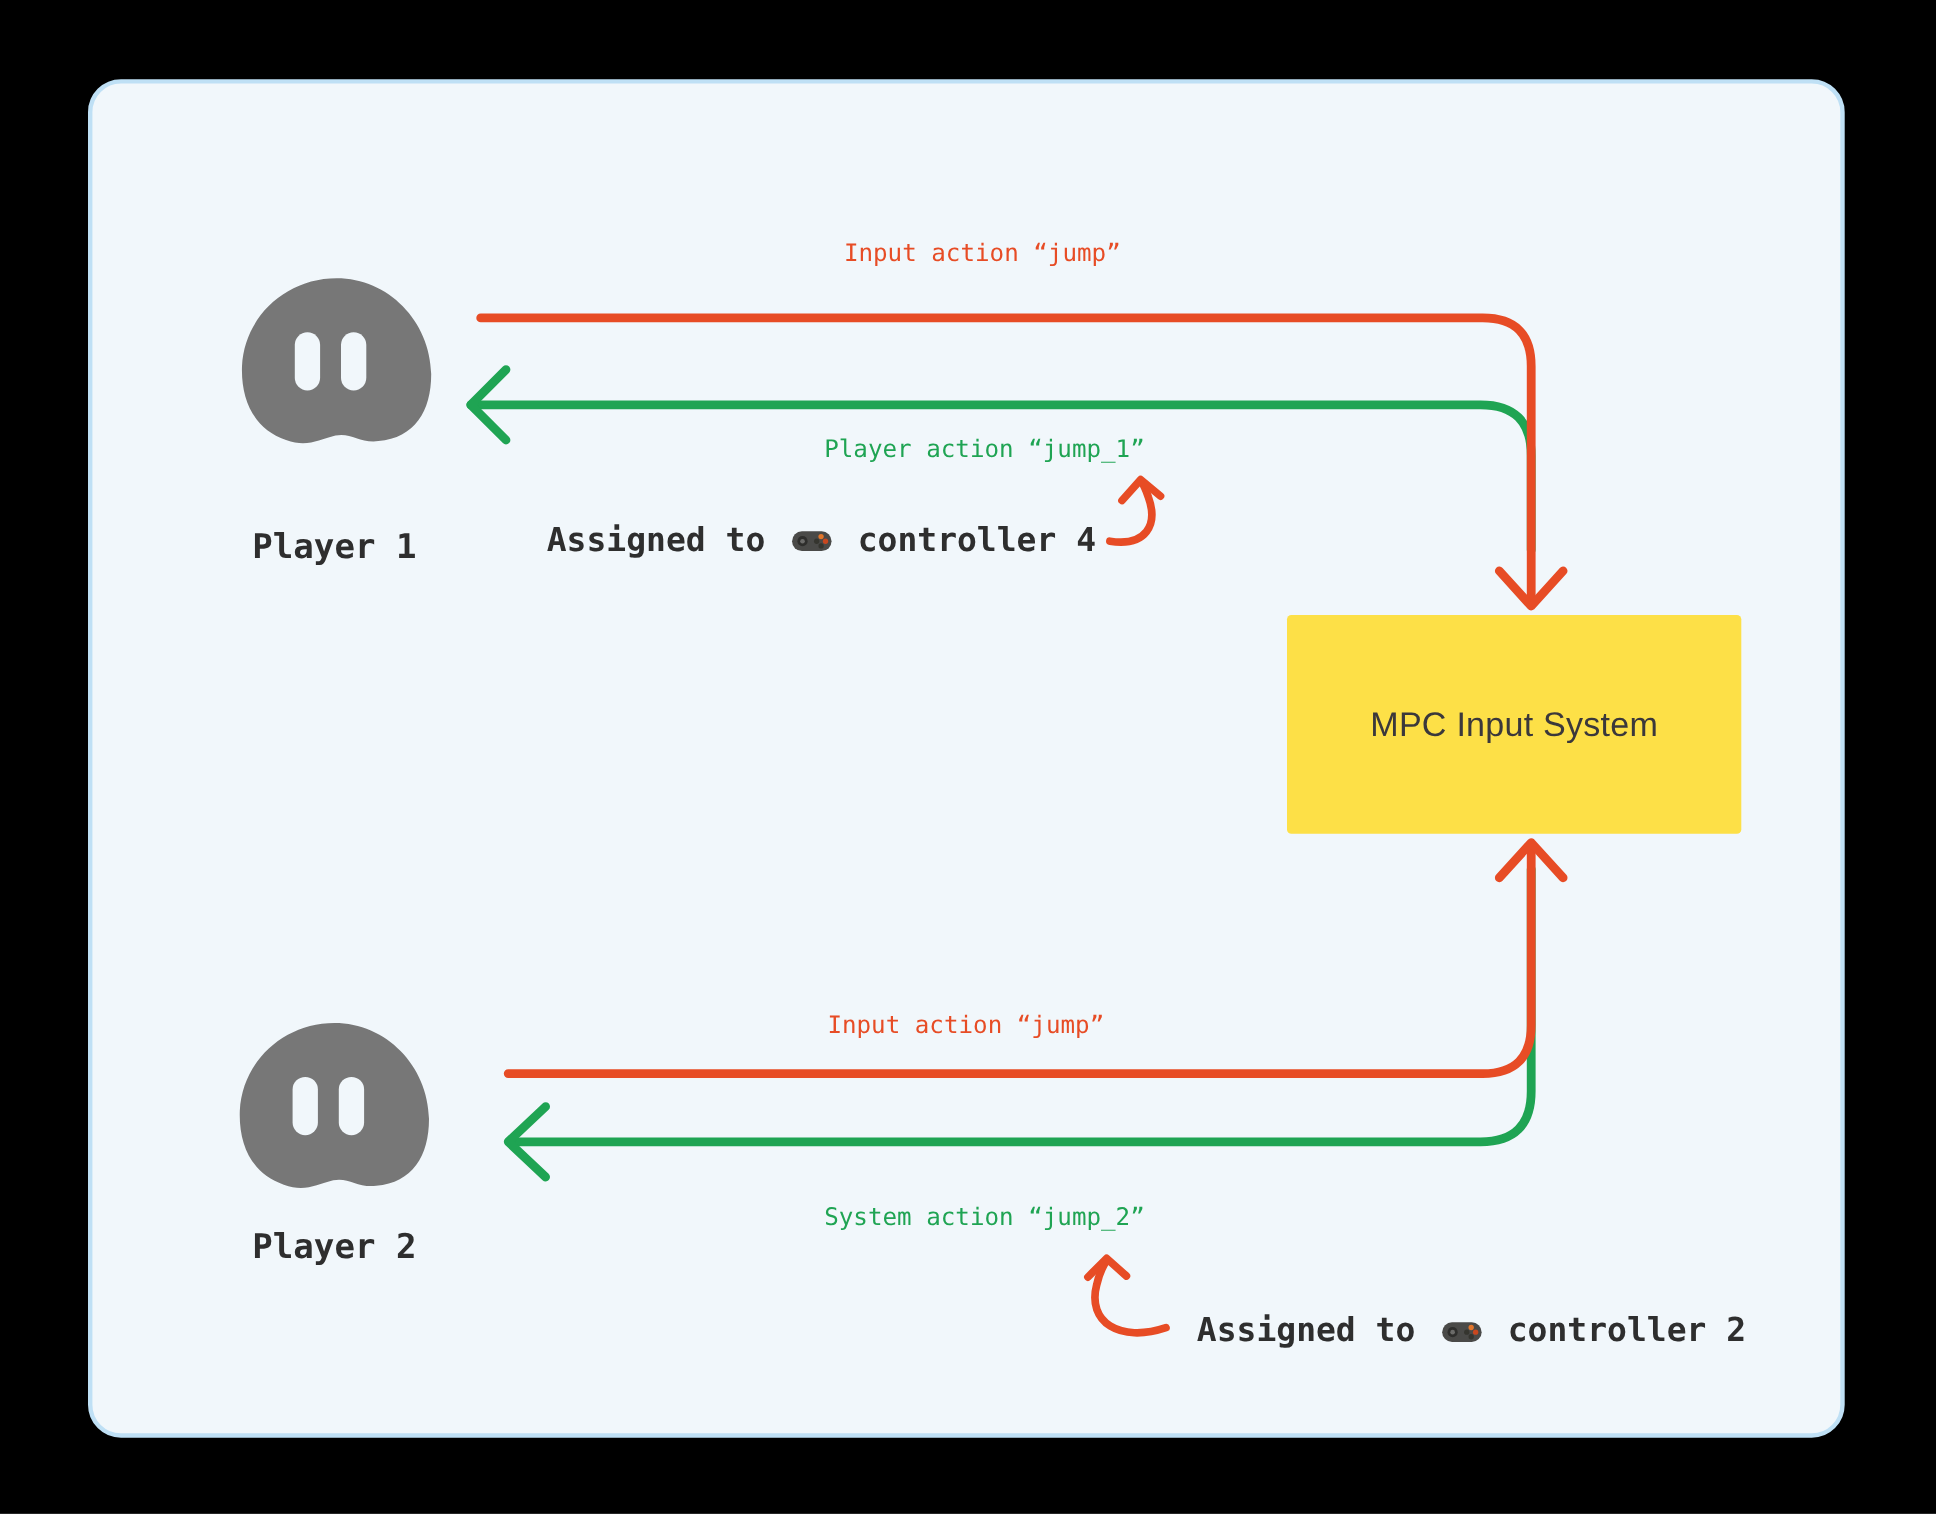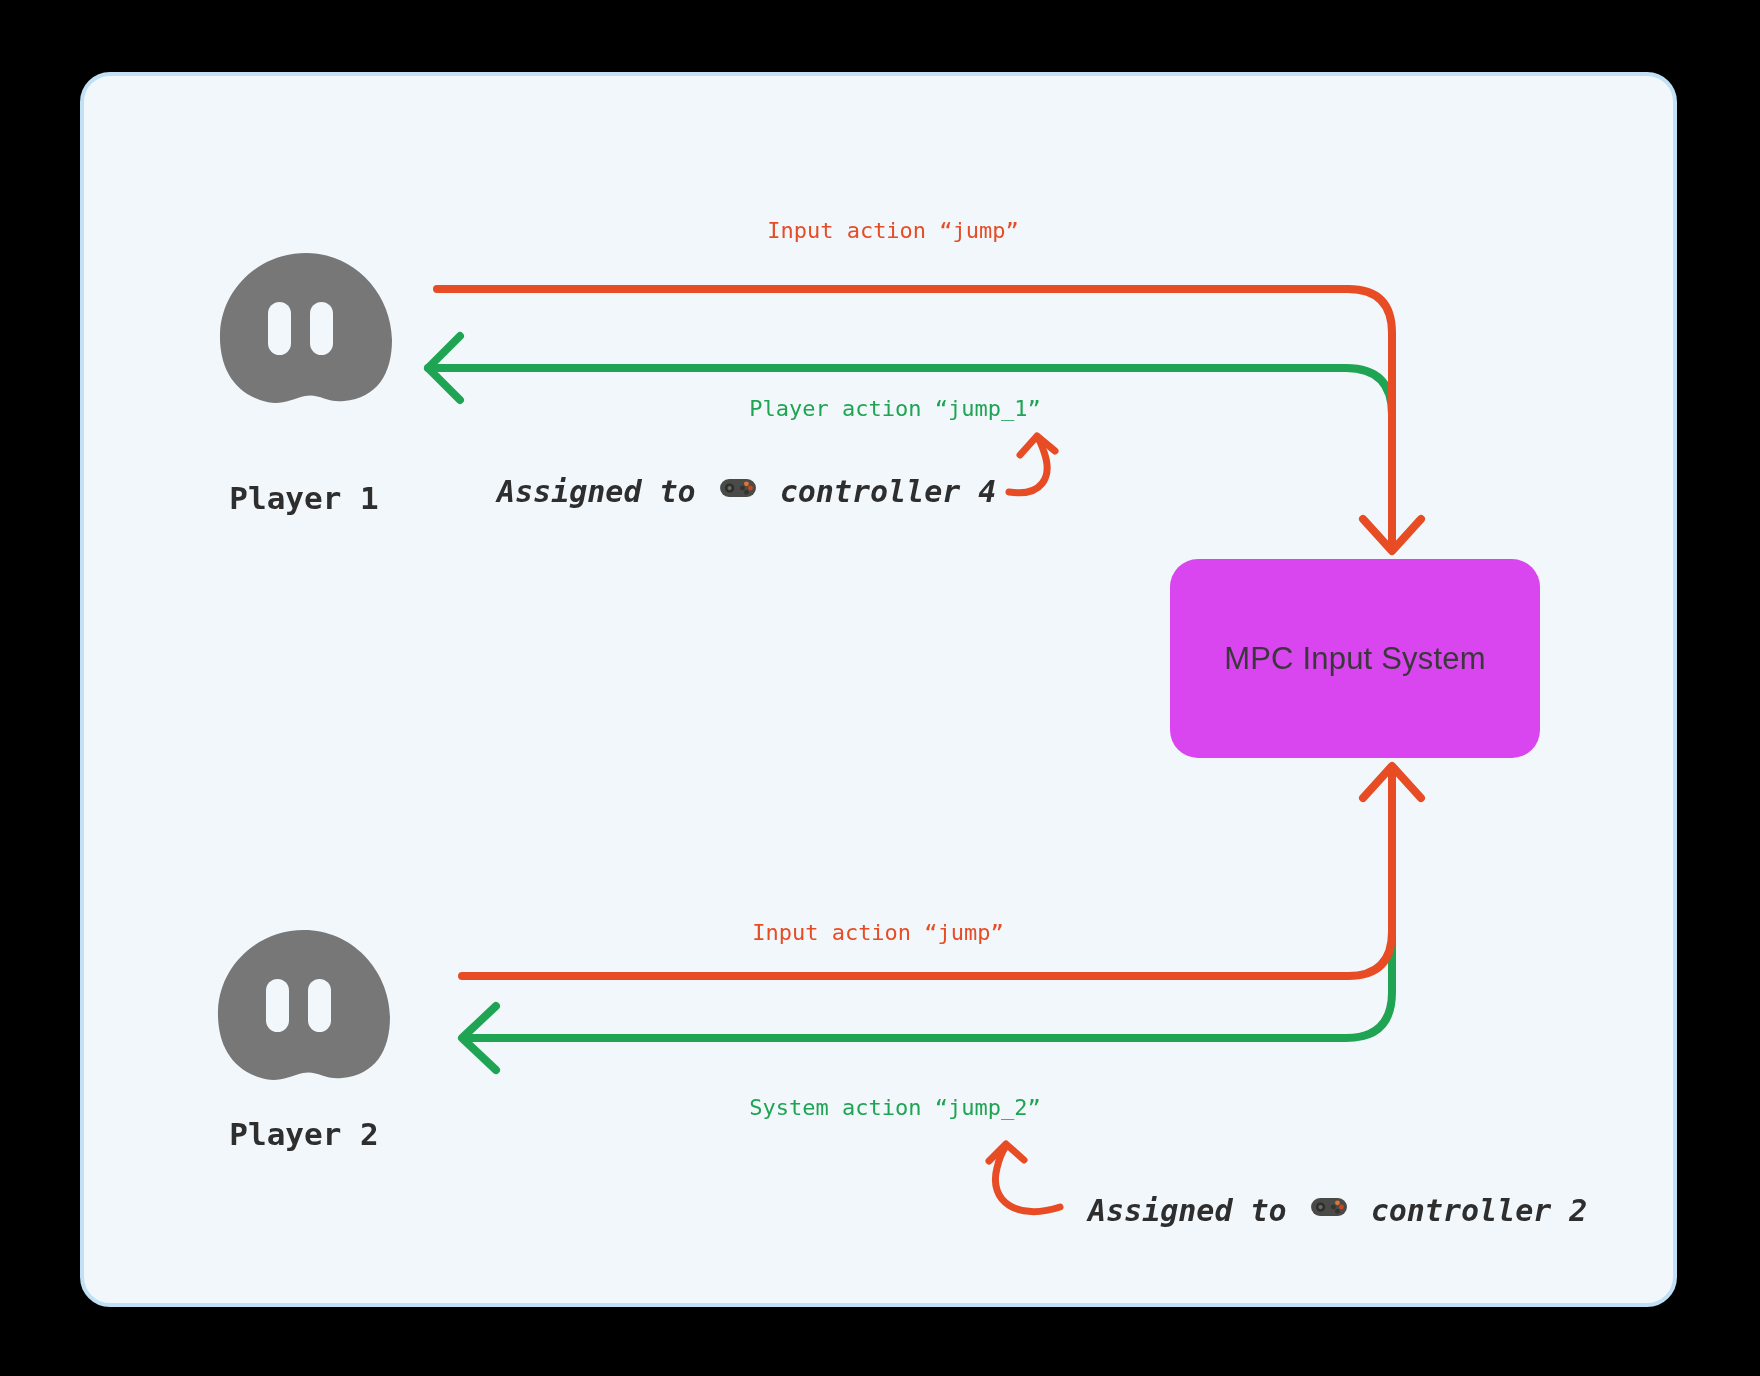--- a/index.html
+++ b/index.html
@@ -7,25 +7,25 @@
        font-family:"DejaVu Sans Mono",monospace;}
   .panel{position:absolute;left:80px;top:72px;width:1589px;height:1227px;
          background:#F1F7FB;border:4px solid #BFE0F5;border-radius:30px;}
   .overlay{position:absolute;left:0;top:0;width:1760px;height:1376px;pointer-events:none;}
   .lbl{position:absolute;white-space:nowrap;font-size:22px;line-height:1;}
   .center{transform:translate(-50%,-50%);}
   .vcenter{transform:translateY(-50%);}
   .red-lbl{color:#E74C25;}
   .green-lbl{color:#1FA453;}
   .player-lbl{color:#2E2E2E;font-weight:bold;font-size:31px;}
-  .assigned{position:absolute;display:flex;align-items:flex-start;gap:23px;
-            color:#2E2E2E;font-weight:bold;font-size:30px;white-space:nowrap;font-style:italic;}
+  .assigned{position:absolute;display:flex;align-items:center;gap:23px;
+            color:#2E2E2E;font-weight:bold;font-size:30px;white-space:nowrap;}
   .pad-icon{width:38px;height:28px;flex:0 0 auto;}
-  .mpc-box{position:absolute;left:1170px;top:559px;width:370px;height:199px;
-           background:#d946ef;border-radius:28px;display:flex;align-items:center;
+  .mpc-box{position:absolute;left:1170px;top:559px;width:413px;height:199px;
+           background:#fde047;border-radius:4px;display:flex;align-items:center;
            justify-content:center;}
   .mpc-box .mpc-label{font-family:"Liberation Sans","DejaVu Sans",sans-serif;
            font-size:31px;color:#3B383B;letter-spacing:.2px;}
 </style>
 </head>
 <body>
 
 <div class="panel"></div>
 
 <svg class="overlay" viewBox="0 0 1760 1376" xmlns="http://www.w3.org/2000/svg">

